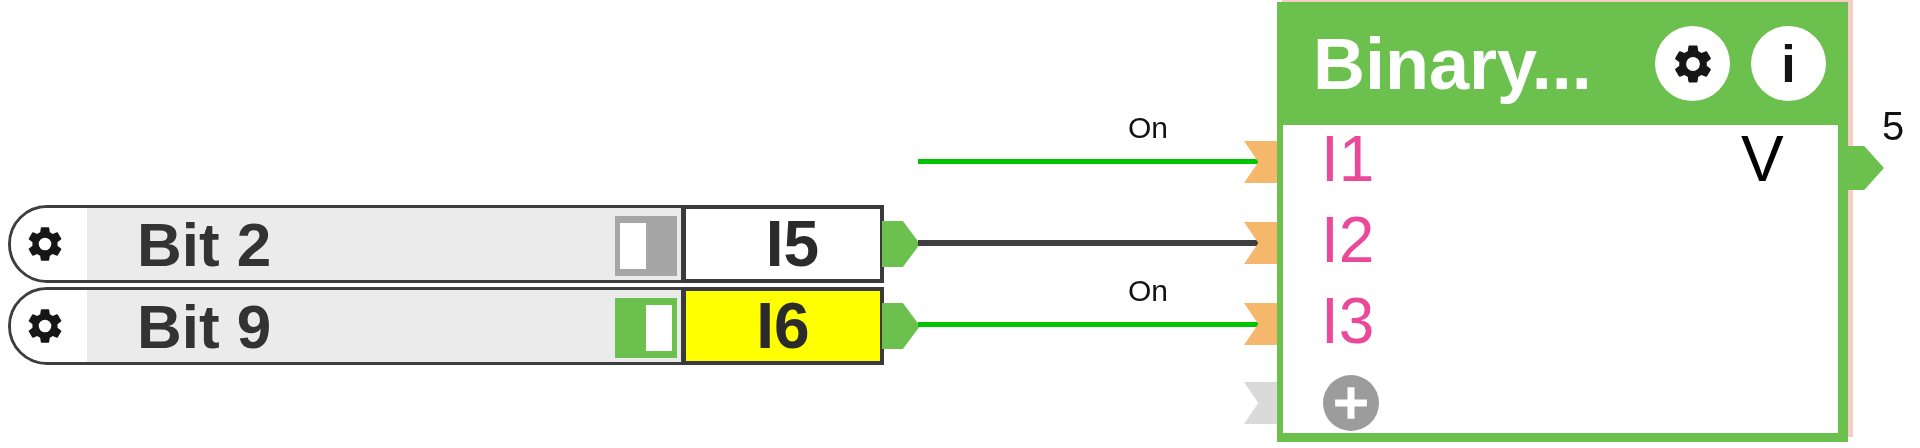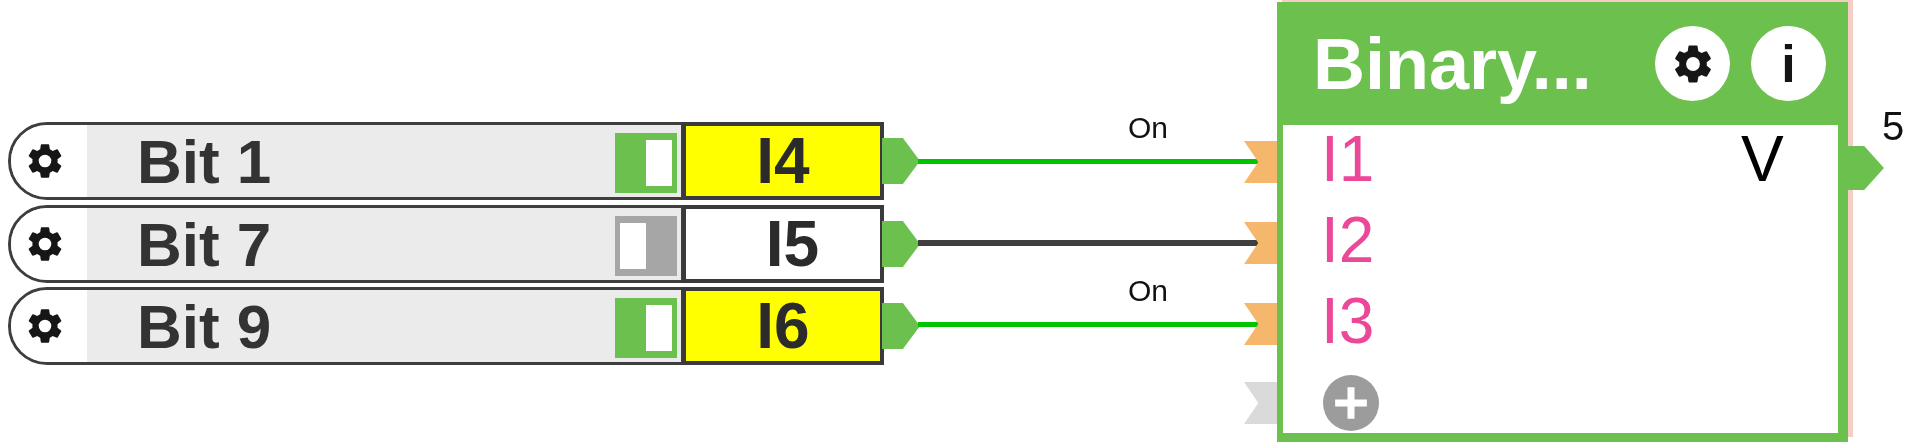--- a/index.html
+++ b/index.html
@@ -105,42 +105,28 @@
     </symbol>
     <symbol id="plus" viewBox="0 0 24 24">
       <circle cx="12" cy="12" r="12" fill="#9c9c9c"></circle>
       <path d="M12 5.2v13.6M5.2 12h13.6" stroke="#ffffff" stroke-width="3" fill="none"></path>
     </symbol>
   </defs>
 </svg>
 
 <div id="canvas">
 
-  <div class="src-row" style="top:122px">
-    <div class="capsule">
-      <div class="cap-white"></div>
-      <svg class="cap-gear">
-          <use href="#gear" width="42" height="42"></use>
-        </svg>
-      <div class="src-label">Bit 1</div>
-      <div class="toggle state-on">
-        <div class="knob"></div>
-      </div>
-    </div>
-    <div class="ibox state-on">I4</div>
-    <div class="out-pin"></div>
-  </div>
 
   <div class="src-row" style="top:205px">
     <div class="capsule">
       <div class="cap-white"></div>
       <svg class="cap-gear">
           <use href="#gear" width="42" height="42"></use>
         </svg>
-      <div class="src-label">Bit 7</div>
+      <div class="src-label">Bit 2</div>
       <div class="toggle state-off">
         <div class="knob"></div>
       </div>
     </div>
     <div class="ibox state-off">I5</div>
     <div class="out-pin"></div>
   </div>
 
   <div class="src-row" style="top:287px">
     <div class="capsule">

